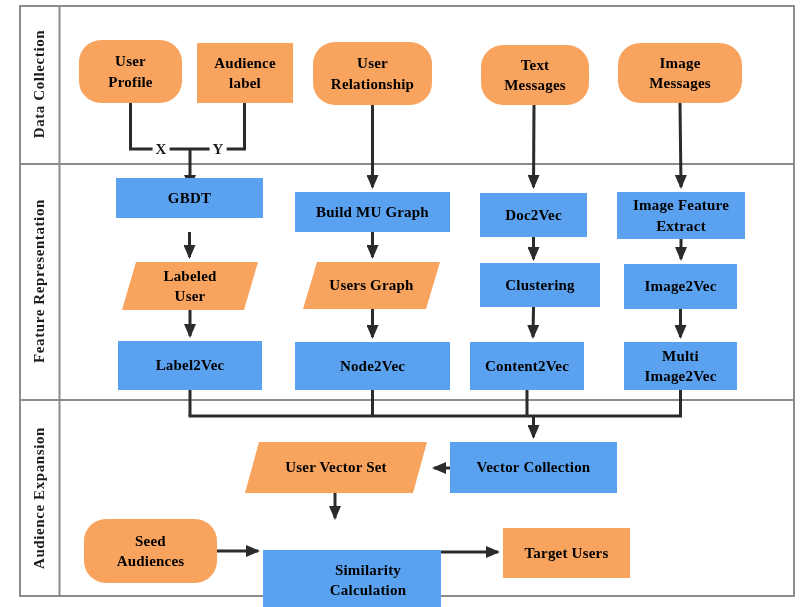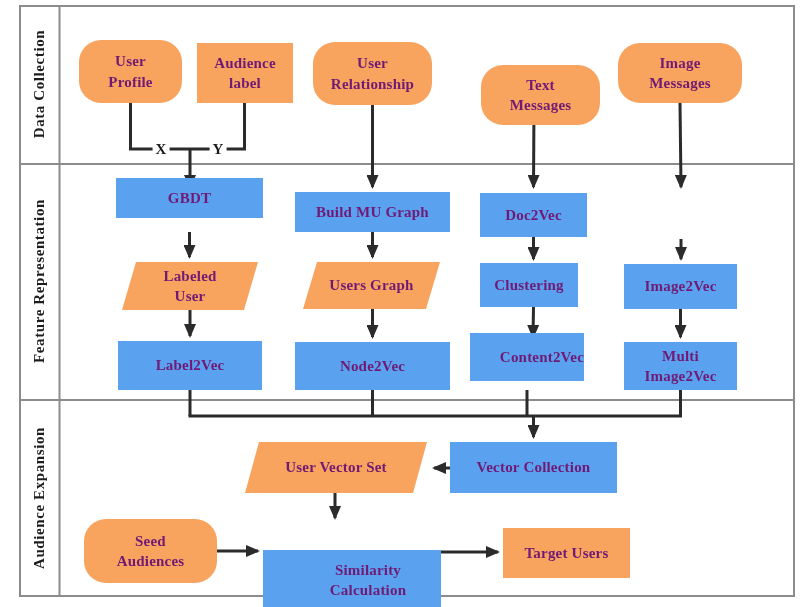--- a/index.html
+++ b/index.html
@@ -4,21 +4,21 @@
 <style>
   html,body{margin:0;padding:0;background:#fff;}
   .canvas{
     position:relative;width:808px;height:607px;background:#fff;overflow:hidden;
     font-family:"Liberation Serif","DejaVu Serif",serif;
   }
   svg.layer{position:absolute;left:0;top:0;pointer-events:none;}
   .node{
     position:absolute;display:flex;align-items:center;justify-content:center;
     text-align:center;font-weight:700;font-size:15px;line-height:1.35;
-    color:#701a75;white-space:pre-line;letter-spacing:.2px;
+    color:#000000;white-space:pre-line;letter-spacing:.2px;
   }
   .orange{background:#F8A35E;}
   .blue{background:#5AA2F0;}
   .rounded{border-radius:22px;}
   .para{clip-path:polygon(14px 0,100% 0,calc(100% - 14px) 100%,0 100%);}
   .band-label{
     position:absolute;transform:translate(-50%,-50%) rotate(-90deg);
     transform-origin:center;white-space:nowrap;font-weight:700;font-size:15px;
     color:#1c1c1c;letter-spacing:.6px;
   }
@@ -85,38 +85,40 @@
 
   <span class="edge-label" style="left:161px;top:149px;">X</span>
   <span class="edge-label" style="left:218px;top:149px;">Y</span>
 
   <div class="node orange rounded" style="left:79px;top:40px;width:103px;height:63px;"><span>User
 Profile</span></div>
   <div class="node orange" style="left:197px;top:43px;width:96px;height:60px;"><span>Audience
 label</span></div>
   <div class="node orange rounded" style="left:313px;top:42px;width:119px;height:63px;"><span>User
 Relationship</span></div>
-  <div class="node orange rounded" style="left:481px;top:45px;width:119px;height:60px;margin-top:20px;"><span>Text
+  <div class="node orange rounded" style="left:481px;top:45px;width:108px;height:60px;"><span>Text
 Messages</span></div>
   <div class="node orange rounded" style="left:618px;top:43px;width:124px;height:60px;"><span>Image
 Messages</span></div>
 
   <div class="node blue" style="left:116px;top:178px;width:147px;height:40px;"><span>GBDT</span></div>
   <div class="node blue" style="left:295px;top:192px;width:155px;height:40px;"><span>Build MU Graph</span></div>
   <div class="node blue" style="left:480px;top:193px;width:107px;height:44px;"><span>Doc2Vec</span></div>
+  <div class="node blue" style="left:617px;top:192px;width:128px;height:47px;"><span>Image Feature
+Extract</span></div>
 
   <div class="node orange para" style="left:122px;top:262px;width:136px;height:48px;"><span>Labeled
 User</span></div>
   <div class="node orange para" style="left:303px;top:262px;width:137px;height:47px;text-align:center;"><span>Users Graph</span></div>
-  <div class="node blue" style="left:480px;top:263px;width:98px;height:44px;"><span>Clustering</span></div>
+  <div class="node blue" style="left:480px;top:263px;width:120px;height:44px;"><span>Clustering</span></div>
   <div class="node blue" style="left:624px;top:264px;width:113px;height:45px;"><span>Image2Vec</span></div>
 
   <div class="node blue" style="left:118px;top:341px;width:144px;height:49px;"><span>Label2Vec</span></div>
   <div class="node blue" style="left:295px;top:342px;width:155px;height:48px;"><span>Node2Vec</span></div>
-  <div class="node blue" style="left:470px;top:333px;width:114px;height:48px;justify-content:flex-end;"><span>Content2Vec</span></div>
+  <div class="node blue" style="left:470px;top:342px;width:114px;height:48px;"><span>Content2Vec</span></div>
   <div class="node blue" style="left:624px;top:342px;width:113px;height:48px;justify-content:center;"><span>Multi
 Image2Vec</span></div>
 
   <div class="node orange para" style="left:245px;top:442px;width:182px;height:51px;"><span>User Vector Set</span></div>
   <div class="node blue" style="left:450px;top:442px;width:167px;height:51px;"><span>Vector Collection</span></div>
   <div class="node orange rounded" style="left:84px;top:519px;width:133px;height:64px;"><span>Seed
 Audiences</span></div>
   <div class="node blue" style="left:263px;top:550px;width:146px;height:60px;padding-left:32px;"><span>Similarity
 Calculation</span></div>
   <div class="node orange" style="left:503px;top:528px;width:127px;height:50px;align-items:center;"><span>Target Users</span></div>

